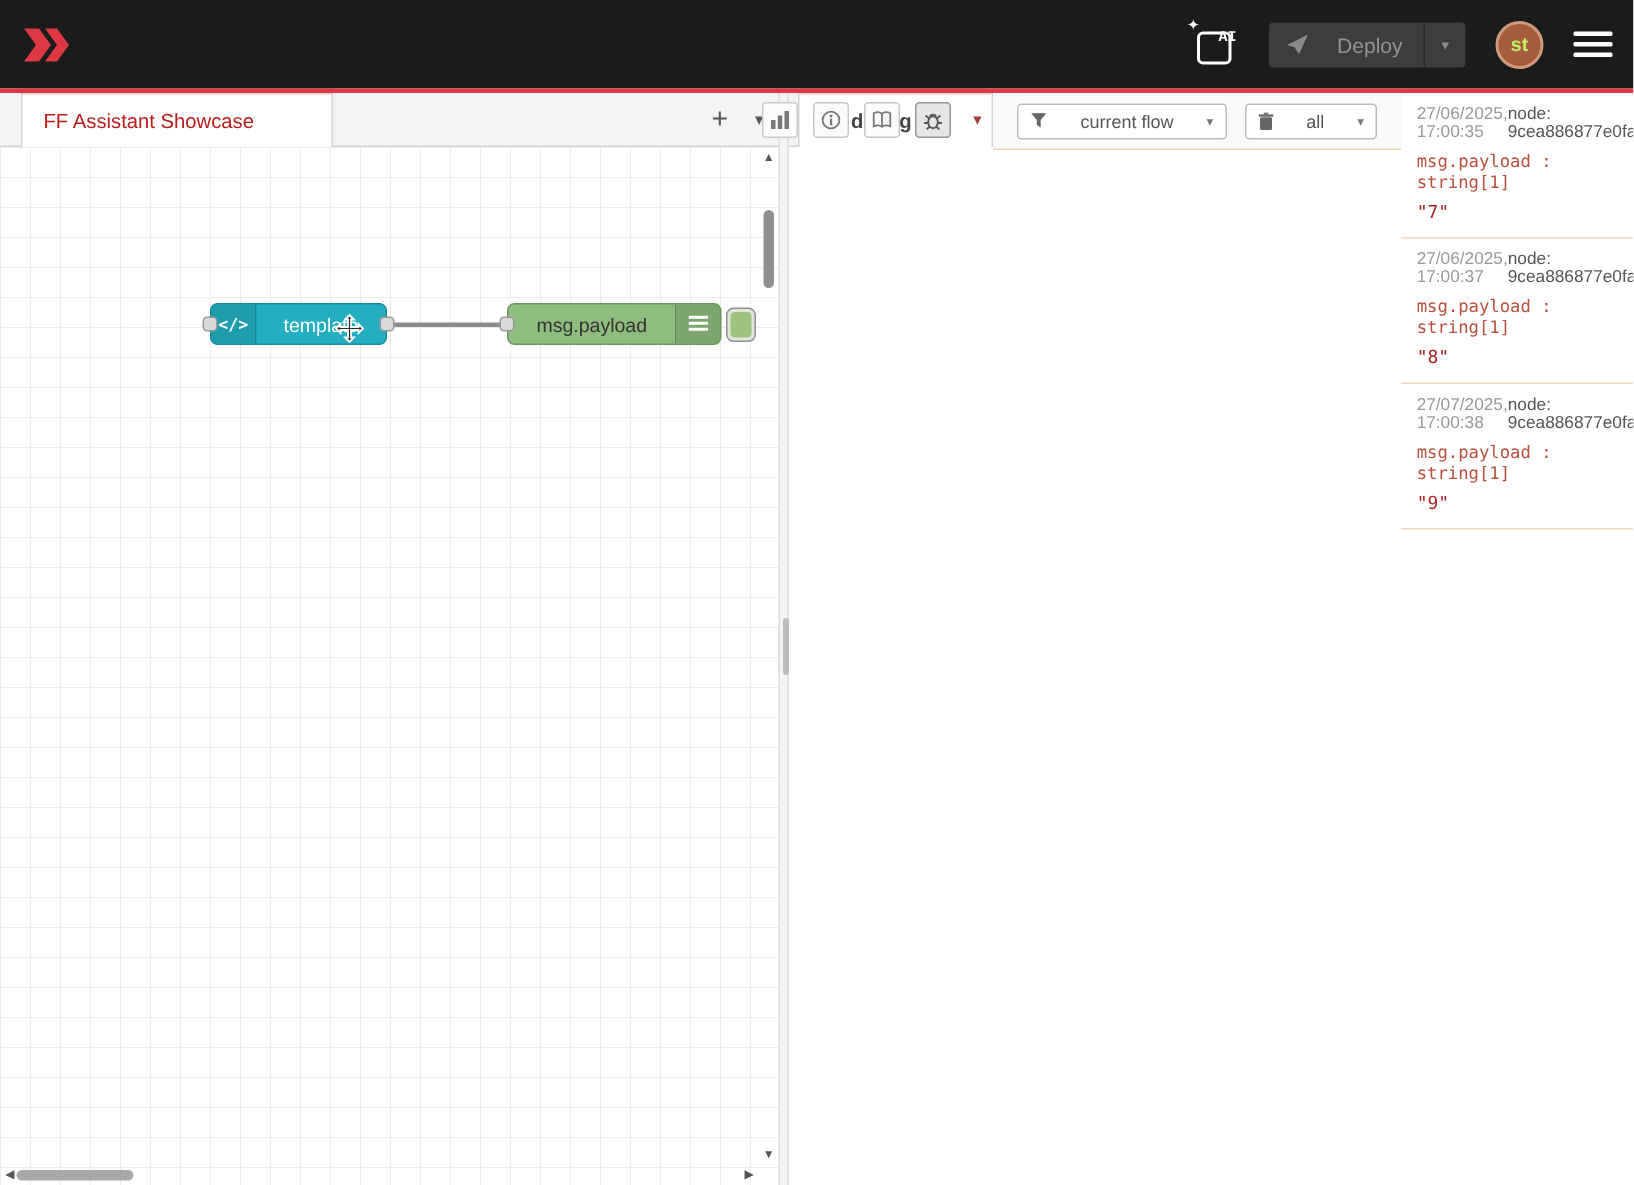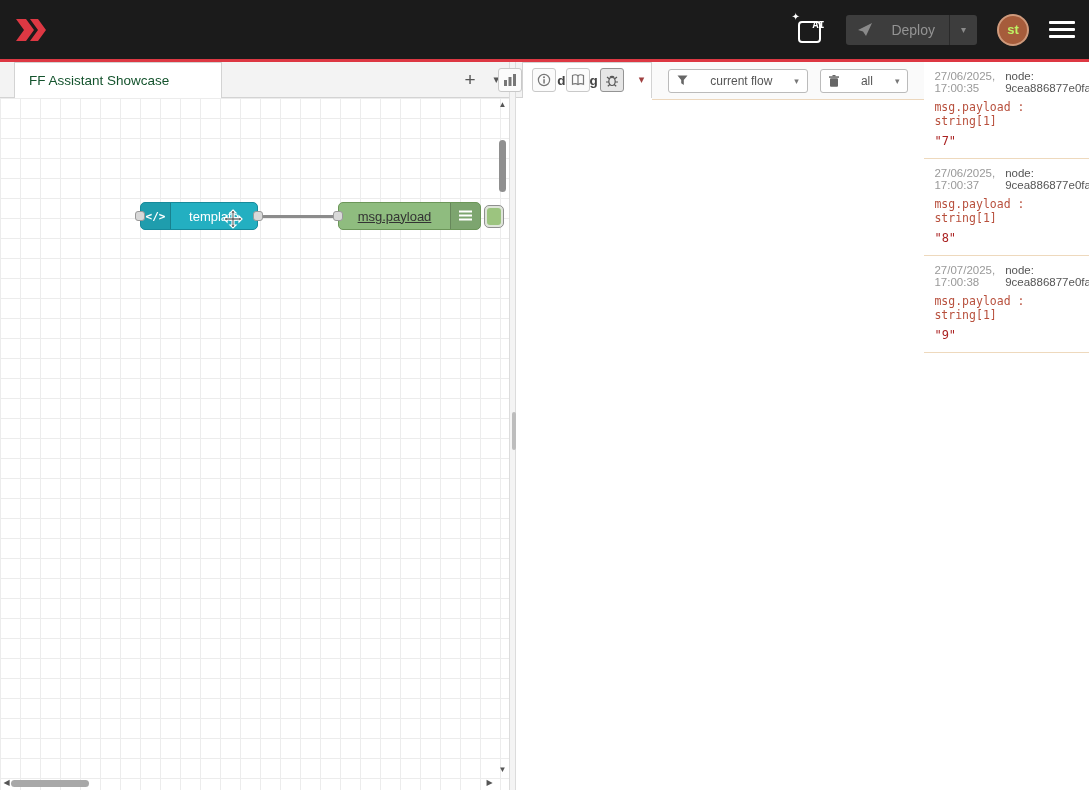--- a/index.html
+++ b/index.html
@@ -23,42 +23,42 @@
   .hamburger { width:26px; display:flex; flex-direction:column; gap:4px; cursor:pointer; }
   .hamburger span { display:block; height:3px; background:#fff; border-radius:1px; }
   .redline { height:3px; background:#dd3843; }
 
   
   .main { display:flex; height:728px; }
   .workspace { width:770px; position:relative; }
   .tabbar { height:36px; background:#f3f3f3; border-bottom:1px solid #d3d3d3; display:flex; align-items:flex-end; position:relative; }
   .ws-tab { margin-left:14px; margin-bottom:-1px; height:36px; width:208px; background:#fff;
             border:1px solid #d3d3d3; border-bottom:none; display:flex; align-items:center;
-            padding:0 14px; font-size:13.5px; color:#14532d; }
+            padding:0 14px; font-size:13.5px; color:#b91c1c; }
   .tab-actions { position:absolute; right:10px; top:0; height:35px; display:flex; align-items:center; gap:18px; color:#555; }
   .plus-btn { font-size:19px; line-height:1; cursor:pointer; }
   .caret-btn { font-size:11px; cursor:pointer; }
 
   
   .canvas { position:absolute; top:36px; left:0; right:0; bottom:0; background-color:#fff;
             background-image:linear-gradient(to right,#ececec 1px,transparent 1px),
                              linear-gradient(to bottom,#ececec 1px,transparent 1px);
             background-size:20px 20px; }
   .node { position:absolute; height:28px; border-radius:5px; font-size:13px; }
   .node-template { left:140px; top:104px; width:118px; background:#23afc1; border:1px solid #178a9b; color:#fff; }
   .node-debug { left:338px; top:104px; width:143px; background:#8fbc7f; border:1px solid #6c9659; color:#333; }
   .node-icon-left { position:absolute; left:0; top:0; bottom:0; width:30px; background:rgba(0,0,0,.10);
                     border-right:1px solid rgba(0,0,0,.18); border-radius:4px 0 0 4px;
                     display:flex; align-items:center; justify-content:center;
                     font-family:"DejaVu Sans Mono",monospace; font-weight:bold; font-size:11px; color:#fff; }
   .node-icon-right { position:absolute; right:0; top:0; bottom:0; width:30px; background:rgba(0,0,0,.12);
                      border-left:1px solid rgba(0,0,0,.18); border-radius:0 4px 4px 0;
                      display:flex; align-items:center; justify-content:center; }
   .node-label-l { position:absolute; left:30px; right:0; top:0; bottom:0; display:flex; align-items:center; justify-content:center; }
-  .node-label-r { position:absolute; left:0; right:30px; top:0; bottom:0; display:flex; align-items:center; justify-content:center;text-decoration:underline; }
+  .node-label-r { position:absolute; left:0; right:30px; top:0; bottom:0; display:flex; align-items:center; justify-content:center; }
   .port { position:absolute; width:10px; height:10px; background:#d9d9d9; border:1px solid #999; border-radius:3px; }
   .wire { position:absolute; left:262px; top:117px; width:78px; height:3px; background:#8c8c8c; border-radius:2px; }
   .debug-toggle { position:absolute; left:484px; top:107px; width:20px; height:23px; background:#dfe5da;
                   border:1px solid #8f8f8f; border-radius:5px; }
   .debug-toggle .inner { position:absolute; inset:2px; background:#9cc47f; border-radius:3px; }
   .move-cursor { position:absolute; left:223px; top:111px; }
 
   
   .vscroll { position:absolute; top:0; right:0; bottom:14px; width:13px; }
   .vs-arrow { position:absolute; left:0; width:13px; height:13px; text-align:center; font-size:8px; color:#555; line-height:13px; cursor:pointer; }
@@ -84,21 +84,21 @@
                  display:flex; align-items:center; justify-content:center; cursor:pointer; }
   .sb-icon-btn.active { background:#e6e6e6; border-color:#949494; }
   .sb-caret { position:absolute; right:8px; top:11px; font-size:11px; color:#a04040; cursor:pointer; }
   .sb-toolbar { height:38px; display:flex; align-items:center; justify-content:flex-end; gap:12px;
                 padding:0 16px; background:#fafafa; border-bottom:1px solid #ecd7bd; }
   .tool-btn { height:24px; display:flex; align-items:center; gap:22px; padding:0 8px; background:#fff;
               border:1px solid #bbb; border-radius:3px; font-size:12px; color:#555; cursor:pointer; }
   .tool-caret { font-size:9px; color:#777; }
   .sb-messages { flex:1; background:#fff; overflow:hidden; }
   .debug-msg { padding:8px 10px 10px; border-bottom:1px solid #eed9bd; }
-  .msg-meta { display:flex; gap:10px; font-size:11.5px; }
+  .msg-meta { display:flex; gap:0; font-size:11.5px; }
   .msg-time { color:#999; }
   .msg-node { color:#555; }
   .msg-path { margin-top:6px; color:#b8503d; font-family:"DejaVu Sans Mono",monospace; font-size:11.5px; }
   .msg-value { margin-top:6px; color:#aa2222; font-family:"DejaVu Sans Mono",monospace; font-size:12px; }
 </style>
 </head>
 <body>
 
 <header class="header">
   <div class="logo">

